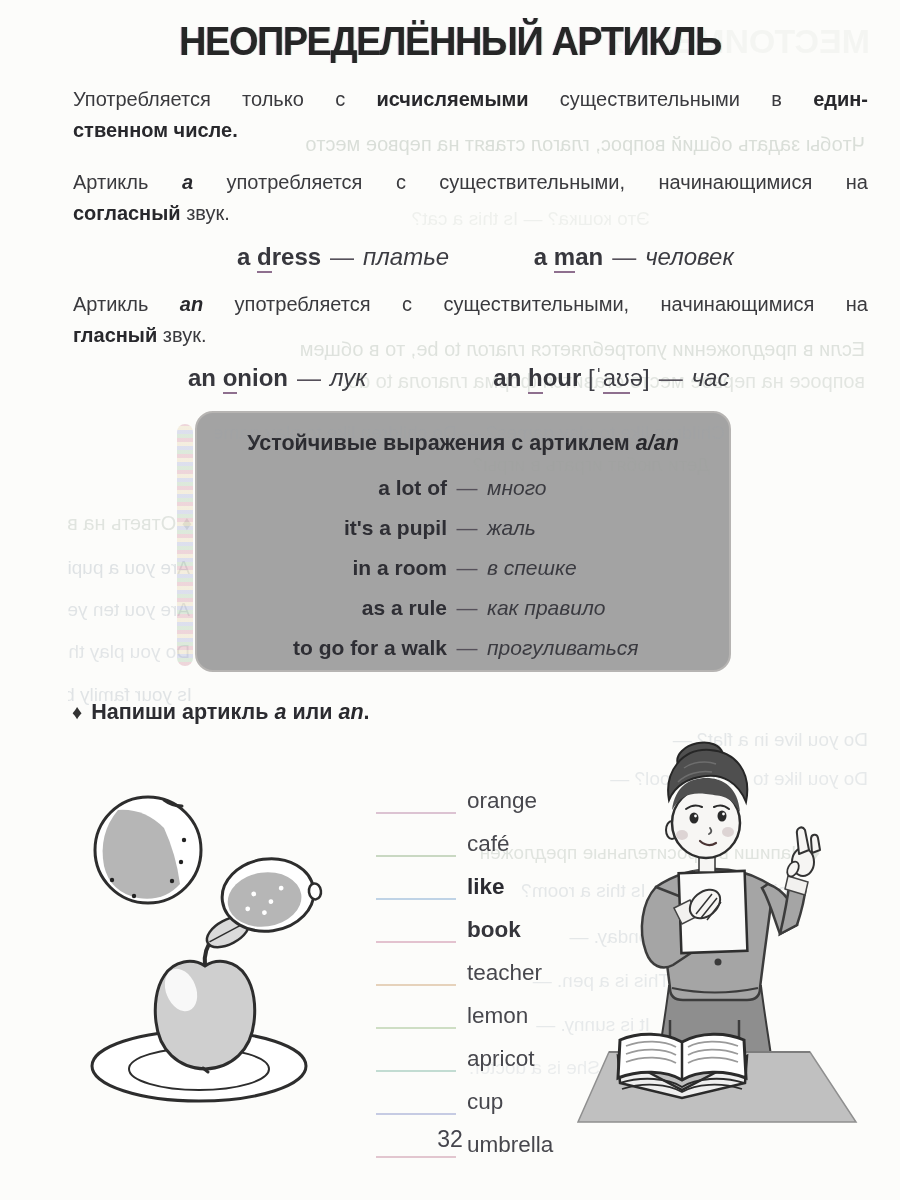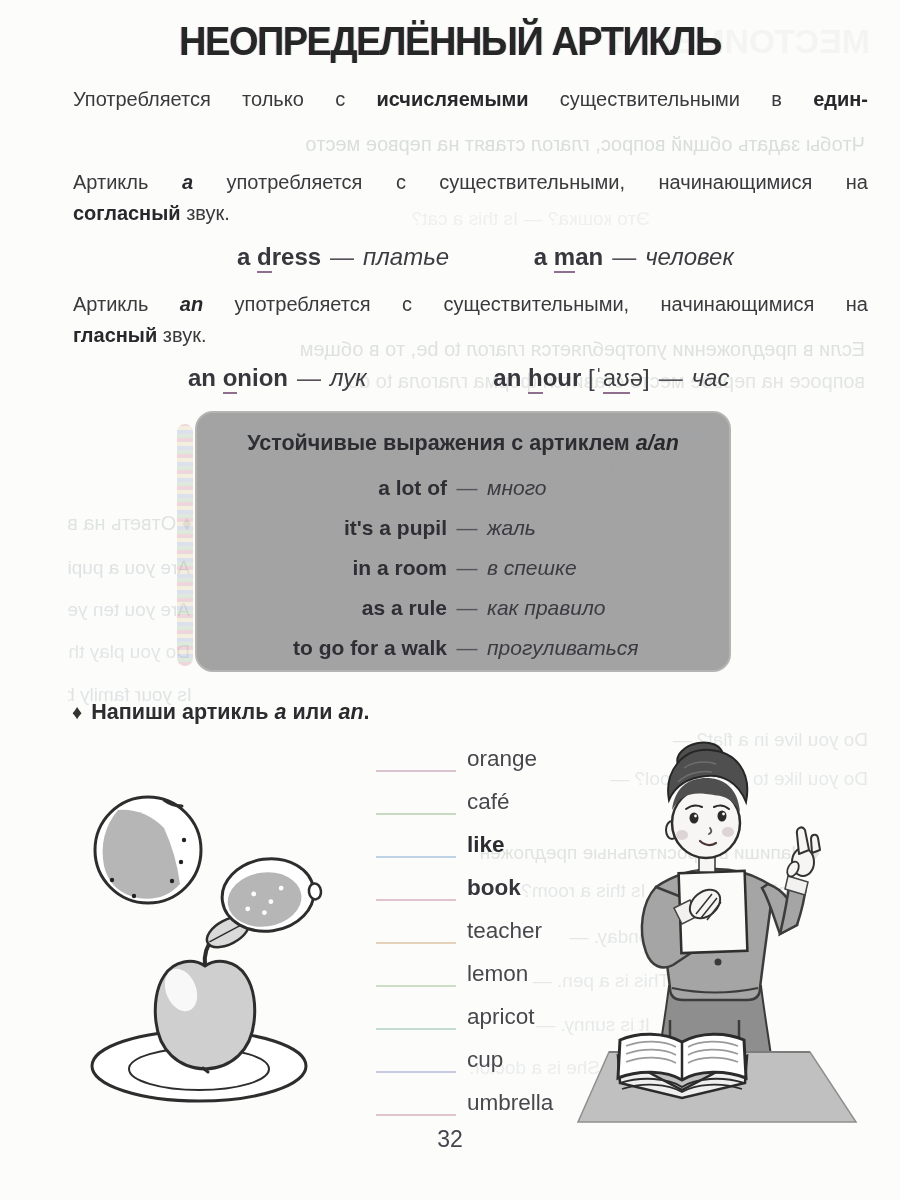--- a/index.html
+++ b/index.html
@@ -49,21 +49,21 @@
     position:absolute;left:177px;top:424px;width:16px;height:242px;z-index:1;
     border-radius:8px;
     background:repeating-linear-gradient(0deg,
       rgba(205,125,145,.30) 0 4px, rgba(140,185,140,.28) 4px 8px,
       rgba(140,150,205,.28) 8px 12px, rgba(225,205,160,.30) 12px 16px);
   }
   
   .exercise{position:absolute;left:72px;top:700px;font-size:21.5px;font-weight:700;color:#2c2c31;}
   .diamond{font-size:20px;margin-right:9px;color:#333;}
   
-  .word-list{position:absolute;left:376px;top:729px;z-index:2;}
+  .word-list{position:absolute;left:376px;top:771px;z-index:2;}
   .word-row{display:flex;align-items:flex-end;height:43px;}
   .blank{display:inline-block;width:80px;height:7px;margin-right:11px;border-bottom:2px solid #ccc;}
   .word{font-size:22.5px;font-weight:500;color:#47474d;line-height:1;padding-bottom:2px;}
   .word-row:nth-child(1) .blank{border-color:#dcc3d2;}
   .word-row:nth-child(2) .blank{border-color:#c9d8c2;}
   .word-row:nth-child(3) .blank{border-color:#bfd3e6;}
   .word-row:nth-child(4) .blank{border-color:#e3c2cf;}
   .word-row:nth-child(5) .blank{border-color:#e6d2bb;}
   .word-row:nth-child(6) .blank{border-color:#cedec4;}
   .word-row:nth-child(7) .blank{border-color:#c2dcd2;}
@@ -109,20 +109,21 @@
   <div class="ghost en" style="top:880px;left:470px;width:330px;opacity:.22;">This is a room. — Is this a room?</div>
   <div class="ghost en" style="top:926px;left:470px;width:230px;opacity:.22;">It is Monday. —</div>
   <div class="ghost en" style="top:970px;left:470px;width:200px;opacity:.20;">This is a pen. —</div>
   <div class="ghost en" style="top:1014px;left:470px;width:180px;opacity:.20;">It is sunny. —</div>
   <div class="ghost en" style="top:1057px;left:470px;width:130px;opacity:.16;">She is a doctor. —</div>
 
   <div class="title">НЕОПРЕДЕЛЁННЫЙ АРТИКЛЬ</div>
 
   <div class="para" style="top:84px;">
     <div class="jline"><span>Употребляется только с </span><b>исчисляемыми</b><span> существительными в </span><b>един-</b></div>
+    <div><b>ственном числе.</b></div>
   </div>
 
   <div class="para" style="top:167px;">
     <div class="jline"><span>Артикль </span><span class="art">a</span><span> употребляется с существительными, начинающимися на</span></div>
     <div><b>согласный</b><span> звук.</span></div>
   </div>
 
   <div class="ex-row" style="top:243px;left:237px;">
     <span class="ex-pair"><span class="ex-en"><span>a </span><span class="ul">d</span><span>ress</span></span><span class="ex-dash">—</span><span class="ex-ru">платье</span></span>
     <span class="ex-pair" style="margin-left:78px;"><span class="ex-en"><span>a </span><span class="ul">m</span><span>an</span></span><span class="ex-dash">—</span><span class="ex-ru">человек</span></span>

